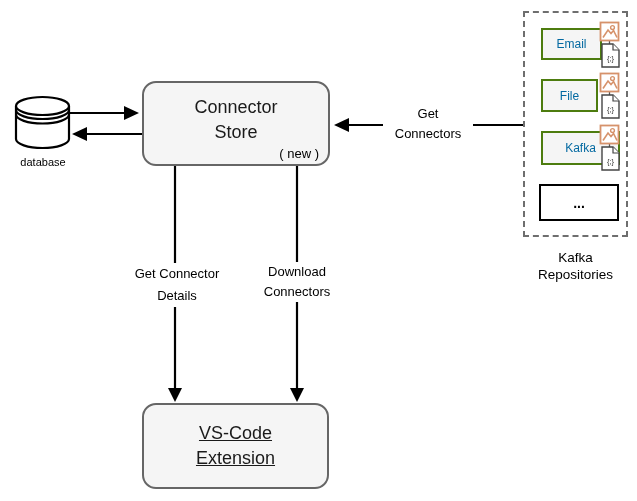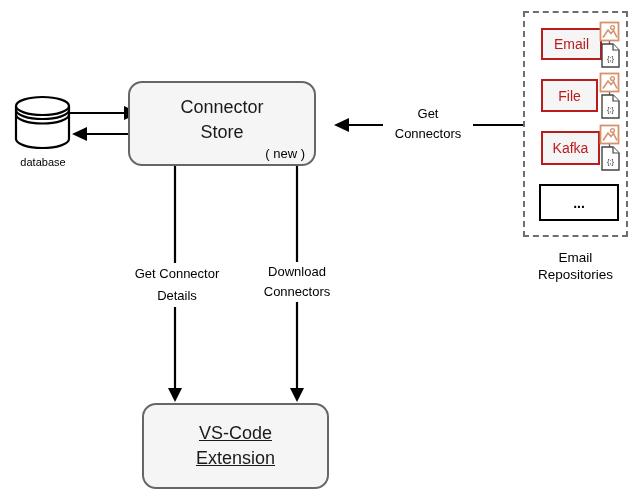--- a/index.html
+++ b/index.html
@@ -18,22 +18,22 @@
   }
   .badge{
     position:absolute;right:9px;bottom:3px;font-size:13px;color:#000;margin-top:32px;
   }
   .dashed-group{
     position:absolute;left:523px;top:11px;width:105px;height:226px;
     box-sizing:border-box;border:2px dashed #6e6e6e;background:#fff;z-index:2;
   }
   .repo-box{
     position:absolute;box-sizing:border-box;background:#f5f5f5;
-    border:2px solid #b91c1c;z-index:3;display:flex;align-items:center;
-    justify-content:center;font-size:14px;color:#b91c1c;
+    border:2px solid #4d7c0f;z-index:3;display:flex;align-items:center;
+    justify-content:center;font-size:12px;color:#0369a1;
   }
   .more-box{
     position:absolute;box-sizing:border-box;background:#ffffff;
     border:2px solid #000000;z-index:3;display:flex;align-items:center;
     justify-content:center;font-size:14px;font-weight:bold;color:#000;
   }
   .repo-icons{position:absolute;z-index:4;}
   .edge-label{
     position:absolute;z-index:5;background:#ffffff;text-align:center;
     font-size:13px;color:#000;
@@ -75,21 +75,21 @@
       <line x1="175" y1="166" x2="175" y2="389" stroke="#000" stroke-width="2.2"></line>
       <polygon points="175,402 168,388 182,388" fill="#000"></polygon>
     </g>
 
     <g>
       <line x1="297" y1="166" x2="297" y2="389" stroke="#000" stroke-width="2.2"></line>
       <polygon points="297,402 290,388 304,388" fill="#000"></polygon>
     </g>
   </svg>
 
-  <div class="node" style="left:128px;top:81px;width:188px;height:85px;">
+  <div class="node" style="left:142px;top:81px;width:188px;height:85px;">
     <div class="title" style="width:130px;margin-top:-8px;">Connector Store</div>
     <div class="badge">( new )</div>
   </div>
 
   <div class="node" style="left:142px;top:403px;width:187px;height:86px;">
     <div class="title" style="width:120px;text-decoration:underline;">VS-Code Extension</div>
   </div>
 
   <div class="plain-label" style="left:8px;top:156px;width:70px;font-size:11px;">database</div>
 
@@ -122,42 +122,42 @@
       <circle cx="14.5" cy="7.5" r="1.9" fill="none" stroke="#D6926B" stroke-width="1.4"></circle>
       <path d="M5,17.5 L10,10 L13,13.5 L15.5,10.5 L19,17.5" fill="none" stroke="#D6926B" stroke-width="1.6"></path>
     </g>
     <g>
       <path d="M4,24 L15,24 L21,30 L21,47 L4,47 Z" fill="#fff" stroke="#444" stroke-width="1.4"></path>
       <path d="M15,24 L15,30 L21,30" fill="#fff" stroke="#444" stroke-width="1.2"></path>
       <text x="12.5" y="41" font-size="7.5" text-anchor="middle" fill="#333">{;}</text>
     </g>
   </svg>
 
-  <div class="repo-box" style="left:541px;top:131px;width:59px;height:34px;">
+  <div class="repo-box" style="left:541px;top:131px;width:79px;height:34px;">
     <span>Kafka</span>
   </div>
   <svg class="repo-icons" style="left:598px;top:123px;" width="26" height="54" viewBox="0 0 26 54">
     <line x1="11.5" y1="20" x2="11.5" y2="25" stroke="#555" stroke-width="1.3"></line>
     <g>
       <rect x="2.5" y="2.5" width="18" height="18" fill="#fff" stroke="#D6926B" stroke-width="1.8"></rect>
       <circle cx="14.5" cy="7.5" r="1.9" fill="none" stroke="#D6926B" stroke-width="1.4"></circle>
       <path d="M5,17.5 L10,10 L13,13.5 L15.5,10.5 L19,17.5" fill="none" stroke="#D6926B" stroke-width="1.6"></path>
     </g>
     <g>
       <path d="M4,24 L15,24 L21,30 L21,47 L4,47 Z" fill="#fff" stroke="#444" stroke-width="1.4"></path>
       <path d="M15,24 L15,30 L21,30" fill="#fff" stroke="#444" stroke-width="1.2"></path>
       <text x="12.5" y="41" font-size="7.5" text-anchor="middle" fill="#333">{;}</text>
     </g>
   </svg>
 
   <div class="more-box" style="left:539px;top:184px;width:80px;height:37px;">
     <span>...</span>
   </div>
 
-  <div class="plain-label" style="left:523px;top:249px;width:105px;line-height:17px;">Email Repositories</div>
+  <div class="plain-label" style="left:523px;top:249px;width:105px;line-height:17px;">Kafka Repositories</div>
 
   <div class="edge-label" style="left:117px;top:263px;width:120px;line-height:22px;">Get Connector Details</div>
 
   <div class="edge-label" style="left:383px;top:104px;width:90px;line-height:20px;">Get Connectors</div>
 
   <div class="edge-label" style="left:251px;top:262px;width:92px;line-height:20px;">Download Connectors</div>
 
 </div>
 
 </body></html>

